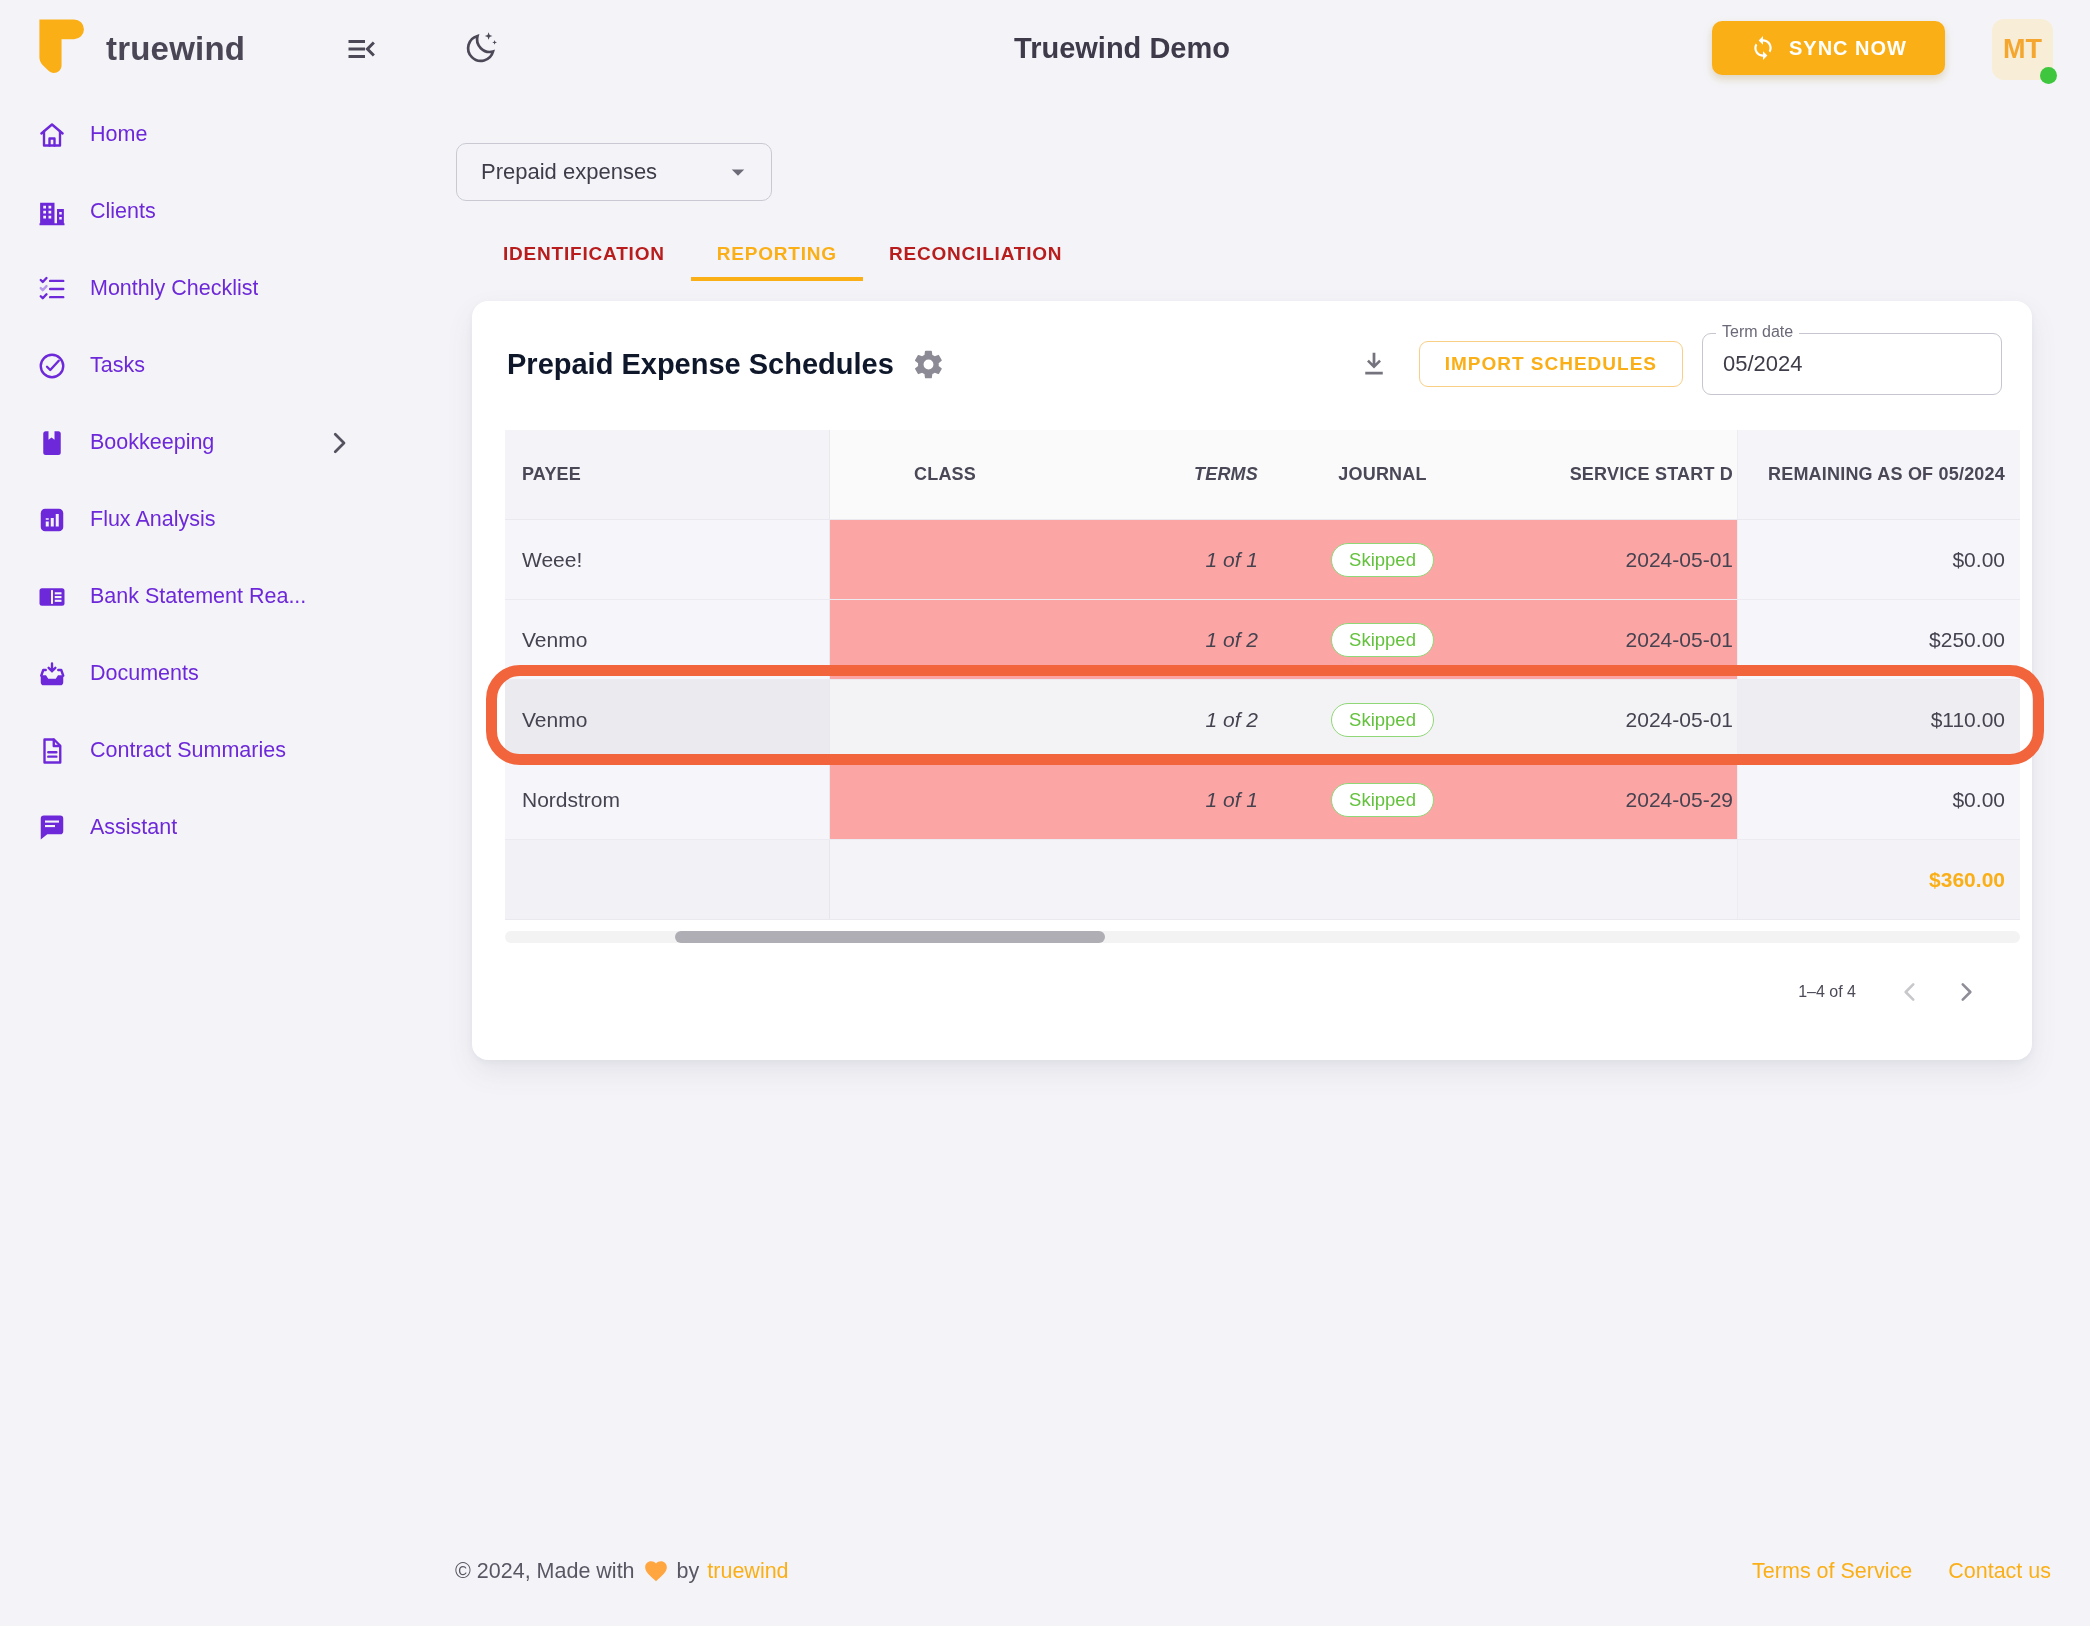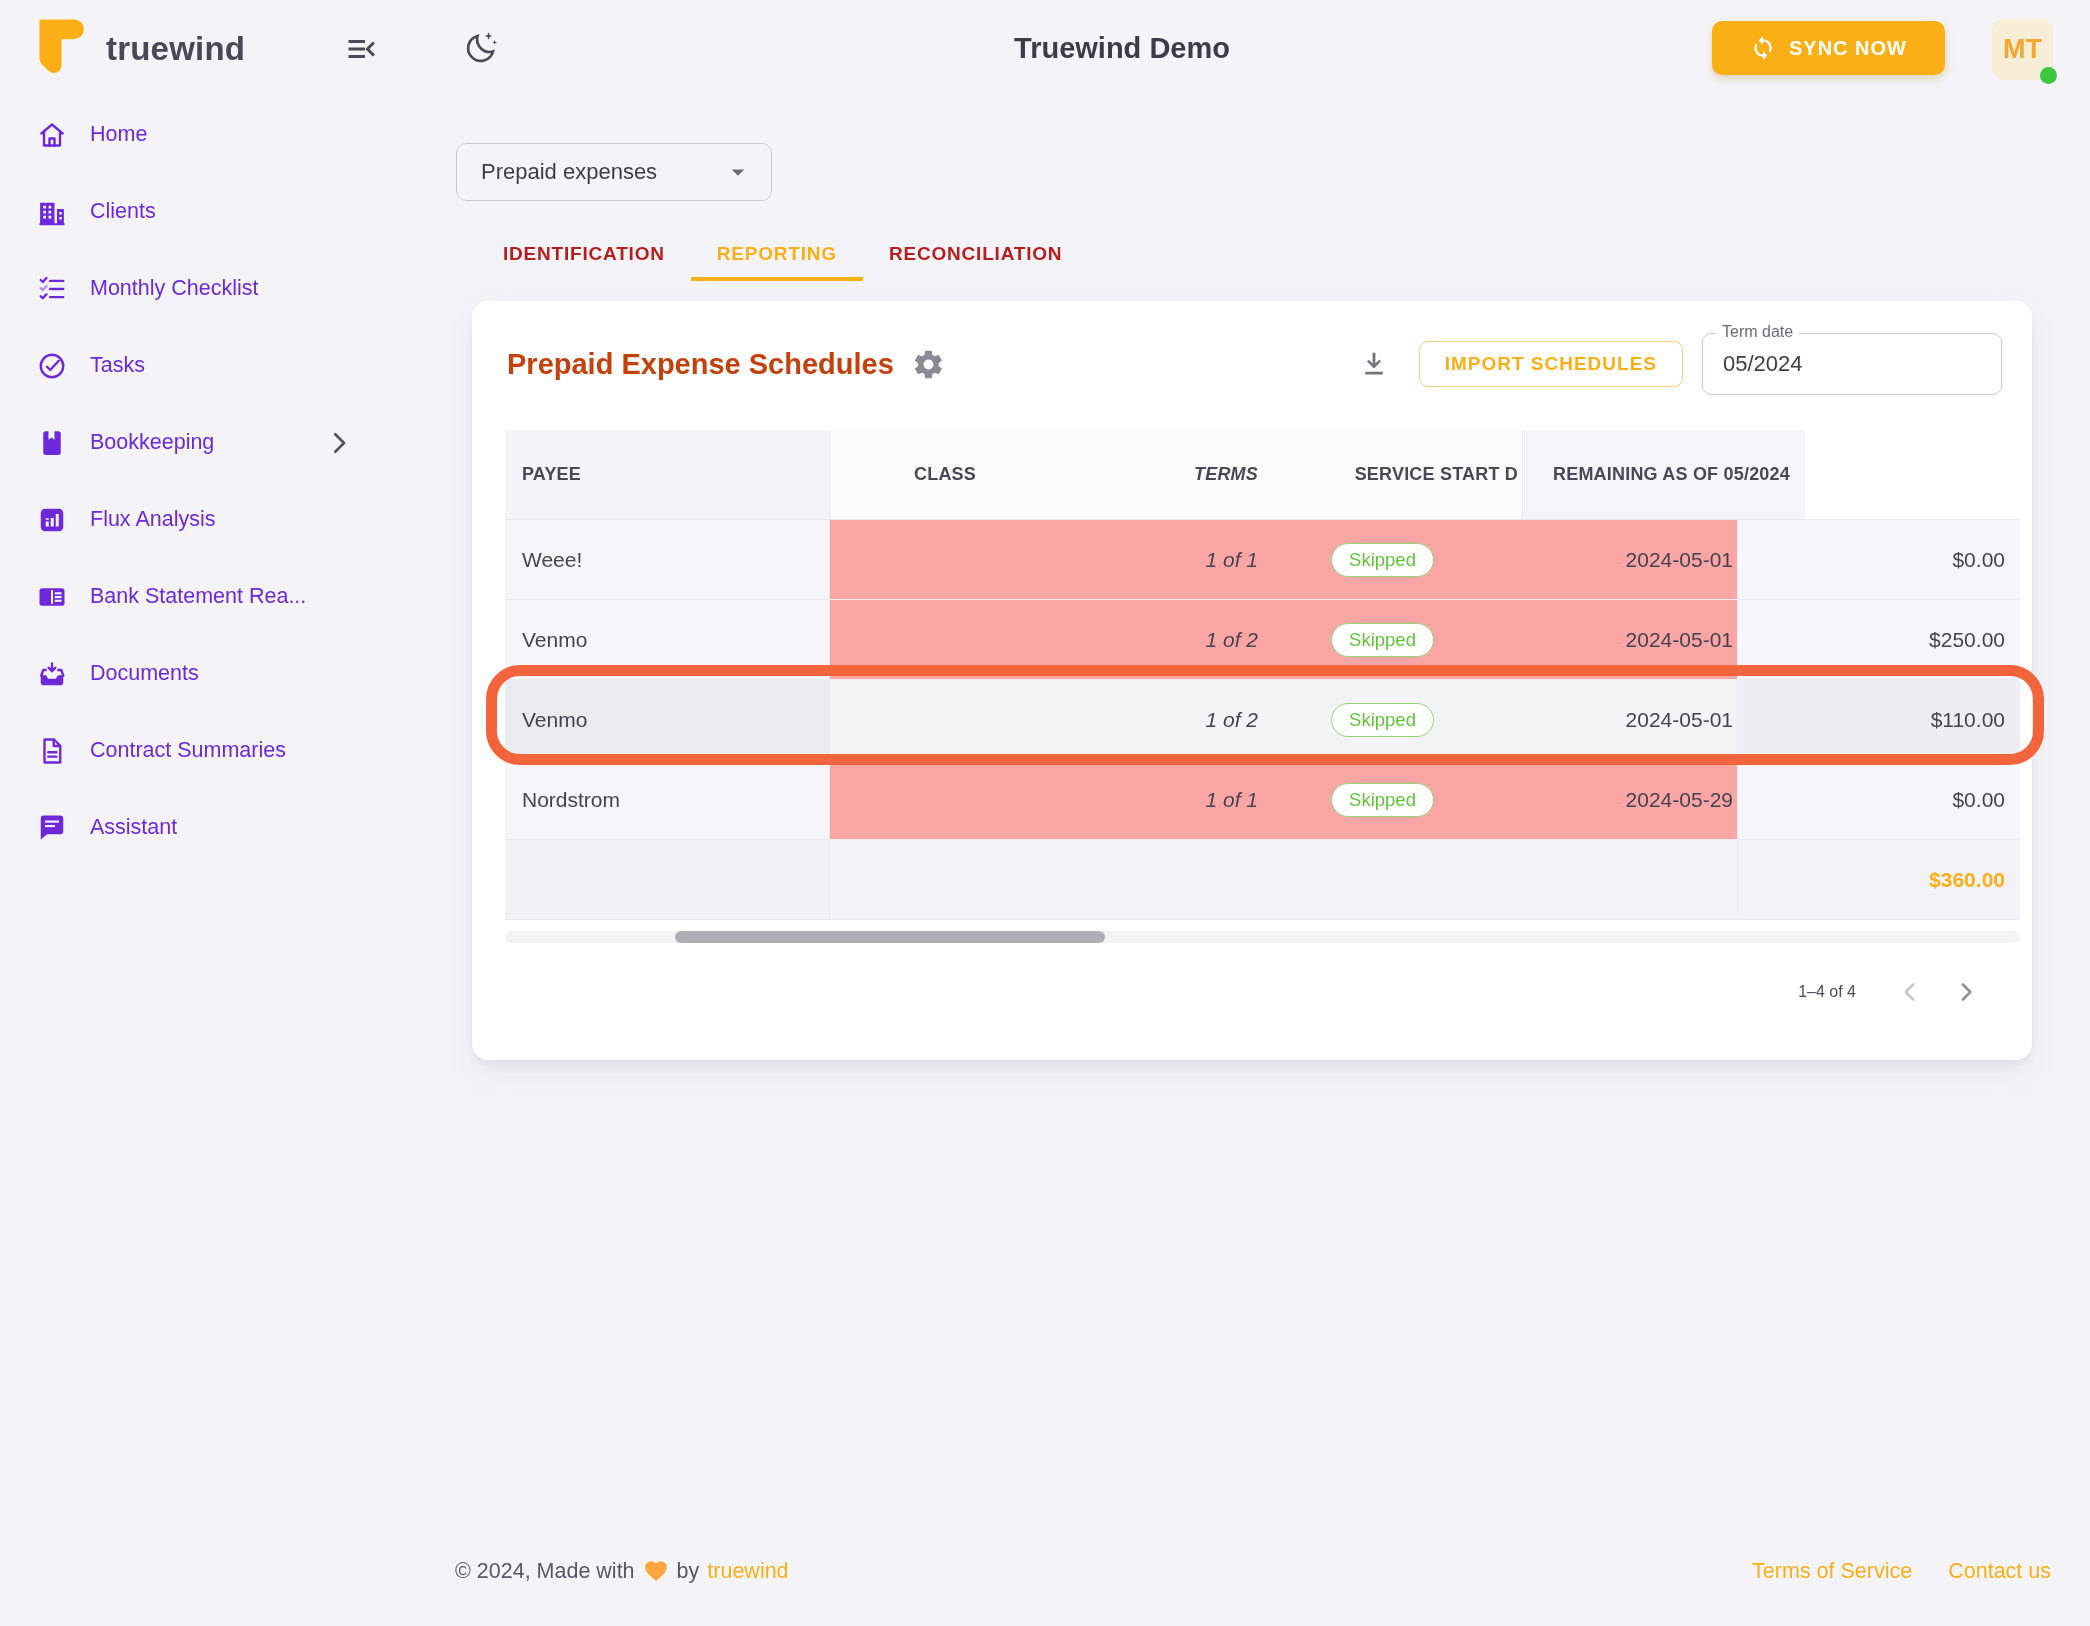--- a/index.html
+++ b/index.html
@@ -44,21 +44,21 @@
     font-weight:700; letter-spacing:.8px; color:#b91c1c; position:relative; cursor:pointer; white-space:nowrap;}
   .tab.active{color:#FBAF17;}
   .tab.active::after{content:""; position:absolute; left:0; right:0; bottom:0; height:4px;
     background:#FBAF17;}
   
   .card{margin-top:20px; margin-left:16px; width:1560px; height:759px; background:#fff;
     border-radius:16px; position:relative;
     box-shadow:0 12px 28px rgba(60,60,90,.09), 0 2px 6px rgba(60,60,90,.05);}
   .card-header{position:absolute; left:35px; right:30px; top:30px; height:66px;
     display:flex; align-items:center;}
-  .card-title{font-size:29px; font-weight:700; color:#c2410c; white-space:nowrap;}
+  .card-title{font-size:29px; font-weight:700; color:#0f172a; white-space:nowrap;}
   .gear-btn{margin-left:18px; background:none; border:none; color:#8b8a95; cursor:pointer;}
   .hspacer{flex:1;}
   .download-btn{background:none; border:none; color:#75747e; margin-right:30px; cursor:pointer;}
   .import-btn{height:46px; padding:0 25px; border:1.5px solid #f9cf86; border-radius:9px;
     color:#FBAF17; font-family:inherit; font-size:19px; font-weight:700; letter-spacing:1px;
     background:#fff; cursor:pointer; white-space:nowrap;}
   .term-field{margin-left:19px; width:300px; height:62px; border:1px solid #c6c5d0;
     border-radius:9px; position:relative; display:flex; align-items:center; padding:0 20px;
     font-size:22px; color:#3f3c49; cursor:text; background:#fff;}
   .term-label{position:absolute; top:-11px; left:13px; background:#fff; padding:0 6px;
@@ -338,20 +338,21 @@
           <span>05/2024</span>
         </div>
       </div>
 
       <div class="table">
 
         <div class="thead">
           <div class="cell col-payee">PAYEE</div>
           <div class="cell col-class">CLASS</div>
           <div class="cell col-terms">TERMS</div>
+          <div class="cell col-journal">JOURNAL</div>
           <div class="cell col-service">SERVICE START D</div>
           <div class="cell col-remaining">REMAINING AS OF 05/2024</div>
         </div>
 
         <div class="trow">
           <div class="cell col-payee">Weee!</div>
           <div class="cell col-class"></div>
           <div class="cell col-terms">1 of 1</div>
           <div class="cell col-journal">
             <span class="chip">Skipped</span>

